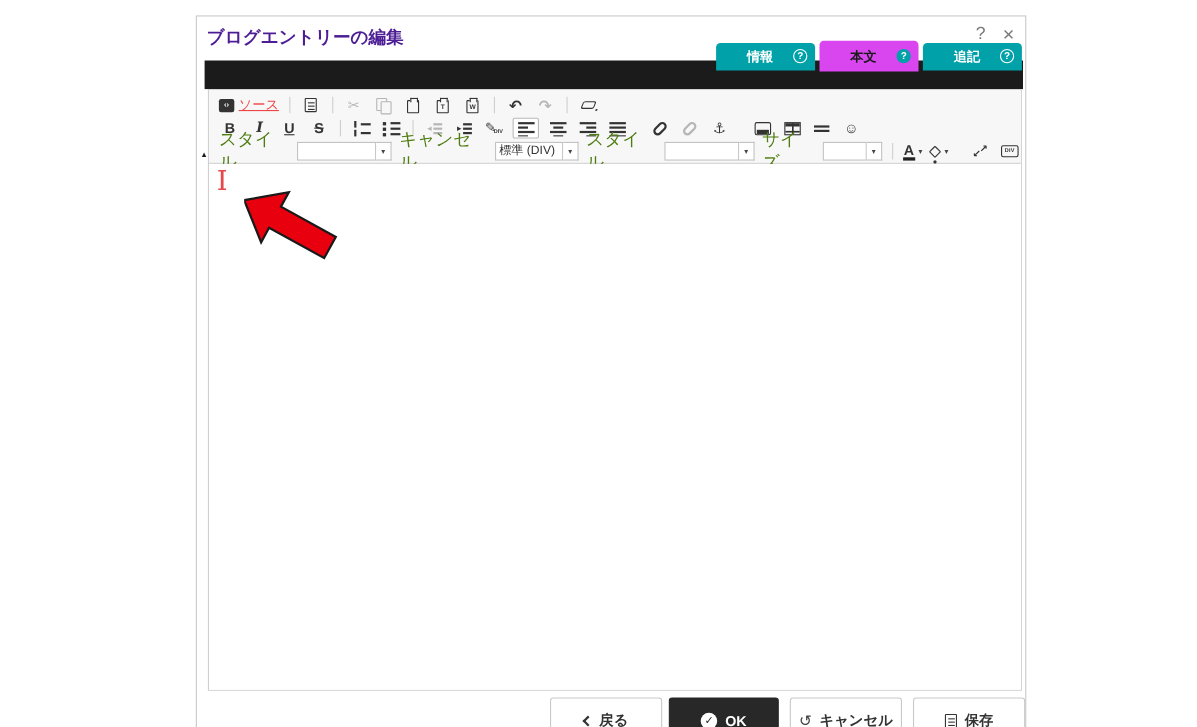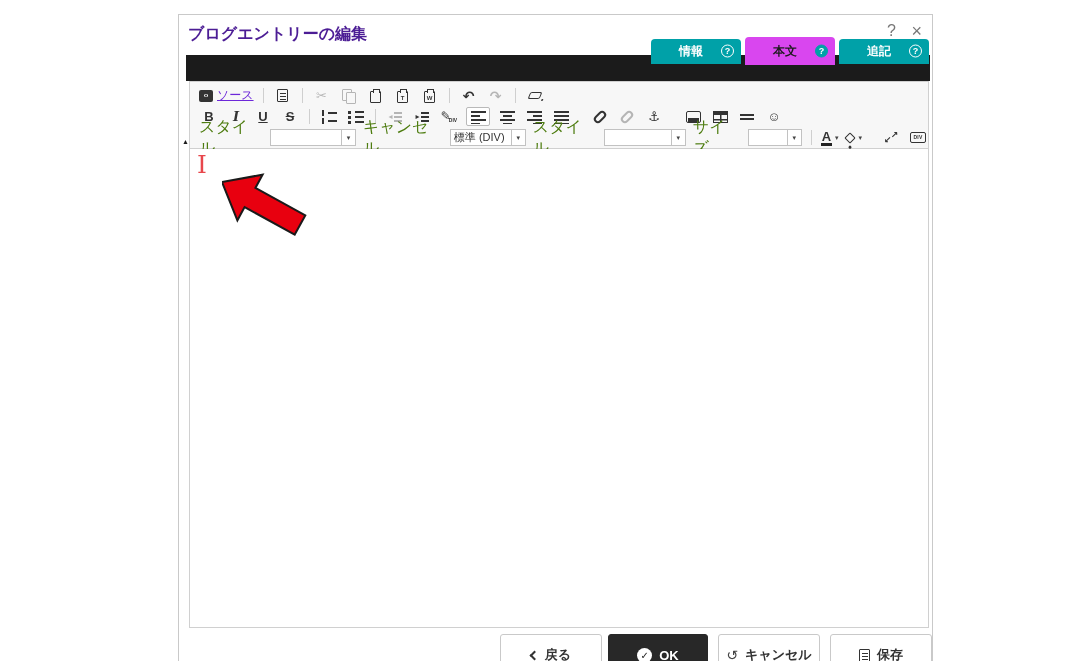--- a/index.html
+++ b/index.html
@@ -36,21 +36,21 @@
             justify-content:center; color:#333; cursor:pointer; }
   .disabled { opacity:.33; cursor:default; }
   .framed { border:1px solid #b9b9b9; background:#fff; border-radius:2px; min-width:24px; }
   .sep { width:1px; height:15px; background:#cfcfcf; margin:0 2px; }
   .gap { width:5px; }
 
   
   .src-btn { display:inline-flex; align-items:center; gap:4px; cursor:pointer; }
   .src-icon { width:14px; height:12px; background:#333; border-radius:2px; color:#fff;
               font-size:7px; font-weight:bold; display:flex; align-items:center; justify-content:center; }
-  .src-label { font-size:12px; color:#6d28d9;text-decoration:underline; }
+  .src-label { font-size:12px; color:#ef4444;text-decoration:underline; }
   .doc-icon { width:11px; height:13px; border:1.3px solid #333; border-radius:1px;
               background-image:linear-gradient(#333,#333),linear-gradient(#333,#333),linear-gradient(#333,#333);
               background-size:6px 1.4px; background-position:1.5px 3px,1.5px 6px,1.5px 9px; background-repeat:no-repeat; }
   .glyph13 { font-size:13px; line-height:1; }
   .glyph14 { font-size:14px; line-height:1; font-weight:bold; }
   .copy-icon { position:relative; width:13px; height:13px; }
   .copy-icon::before, .copy-icon::after { content:""; position:absolute; width:8px; height:10px;
       border:1.3px solid #333; background:#f7f7f7; border-radius:1px; }
   .copy-icon::before { left:0; top:0; }
   .copy-icon::after  { left:4px; top:3px; }

